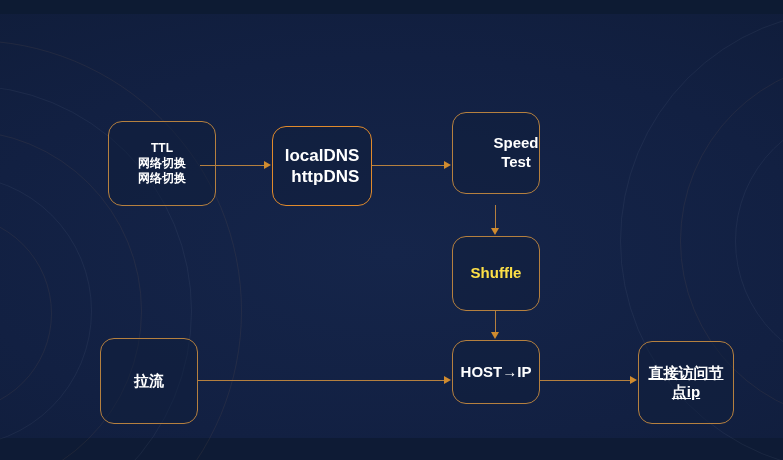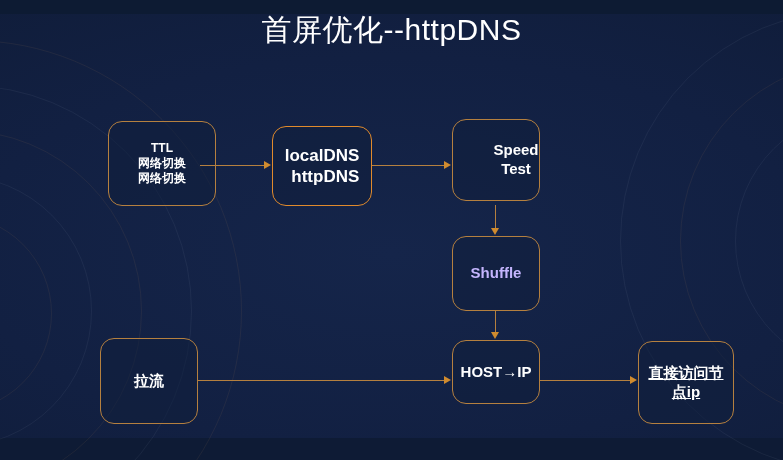--- a/index.html
+++ b/index.html
@@ -71,21 +71,21 @@
     justify-content: center;
     text-align: center;
     line-height: 1.25;
     font-weight: bold;
   }
   .node.bright { border-color: #e08a2c; }
   .node-text { display: block; padding: 0 4px; }
   .t-sm { font-size: 12px; margin-left: 16px; }
   .t-md { font-size: 15px; }
   .t-lg { font-size: 17px; text-align: right; }
-  .node.accent-text { color: #c4b5fd; }
+  .node.accent-text { color: #fde047; }
 
   
   .conn {
     position: absolute;
     background: #b5803f;
   }
   .conn.h { height: 1.4px; }
   .conn.v { width: 1.4px; }
   .arrowhead {
     position: absolute;
@@ -116,38 +116,37 @@
     <div class="ring" style="left:-260px; top:85px; width:450px; height:450px;"></div>
     <div class="ring warm" style="left:-220px; top:130px; width:360px; height:360px;"></div>
     <div class="ring" style="left:-180px; top:175px; width:270px; height:270px;"></div>
     <div class="ring warm" style="left:-145px; top:215px; width:195px; height:195px;"></div>
 
     <div class="ring" style="left:620px; top:10px; width:460px; height:460px;"></div>
     <div class="ring warm" style="left:680px; top:60px; width:360px; height:360px;"></div>
     <div class="ring" style="left:735px; top:110px; width:260px; height:260px;"></div>
   </div>
 
-  <div class="title">首屏优化--httpDNS</div>
 
   <div class="node t-sm" style="left:92px; top:121px; width:108px; height:85px;">
     <div class="node-text">
       <span>TTL</span><br>
       <span>网络切换</span><br>
       <span>网络切换</span>
     </div>
   </div>
 
   <div class="node bright t-lg" style="left:272px; top:126px; width:100px; height:80px;">
     <div class="node-text">
       <span>localDNS</span><br>
       <span>httpDNS</span>
     </div>
   </div>
 
-  <div class="node t-md" style="left:452px; top:119px; width:88px; height:82px;padding-left:40px;">
+  <div class="node t-md" style="left:452px; top:112px; width:88px; height:82px;padding-left:40px;">
     <div class="node-text">
       <span>Speed</span><br>
       <span>Test</span>
     </div>
   </div>
 
   <div class="node accent-text t-md" style="left:452px; top:236px; width:88px; height:75px;">
     <div class="node-text">
       <span>Shuffle</span>
     </div>

